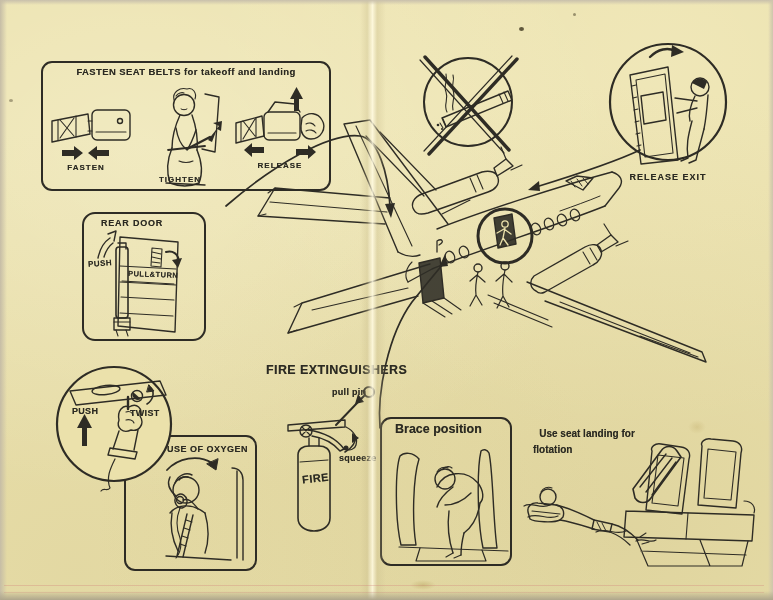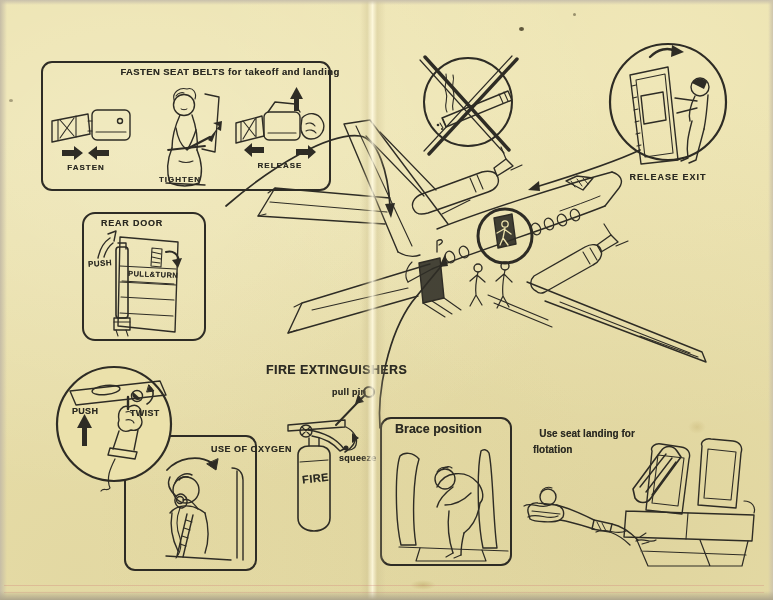--- a/index.html
+++ b/index.html
@@ -9,21 +9,21 @@
       radial-gradient(ellipse at 18% 25%, rgba(255,255,242,.30), transparent 55%),
       radial-gradient(ellipse at 85% 10%, rgba(255,252,230,.22), transparent 50%),
       radial-gradient(ellipse at 80% 90%, rgba(176,162,108,.20), transparent 60%),
       radial-gradient(ellipse at 10% 95%, rgba(190,178,125,.18), transparent 55%),
       #ebe1ab;
     font-family:"Liberation Sans", sans-serif;
   }
   .t{position:absolute; font-family:"Liberation Sans",sans-serif; font-weight:bold;
      color:#2b2a22; white-space:nowrap; text-shadow:0 0 .4px rgba(43,42,34,.55);}
   .title{font-size:20px; letter-spacing:2.5px;}
-  .boxhead{font-size:9.5px; letter-spacing:.4px;padding-left:44px;}
+  .boxhead{font-size:9.5px; letter-spacing:.4px;}
   .head{font-size:13.5px; letter-spacing:.3px;}
   .sub{font-size:10px;}
   .lbl{font-size:8px; letter-spacing:1px;}
   .small{font-size:9px; letter-spacing:.3px;}
   .hand{font-size:8px; letter-spacing:.5px;}
   svg.art{position:absolute; left:0; top:0;}
   .fold{
     position:absolute; top:0; left:360px; width:26px; height:600px; pointer-events:none;
     background:linear-gradient(90deg, rgba(200,188,140,0) 0%, rgba(201,189,140,.35) 28%,
       rgba(255,250,224,.85) 48%, rgba(206,194,146,.40) 66%, rgba(200,188,140,0) 100%);
@@ -330,21 +330,21 @@
   <div class="t hand" style="left:88px; top:259px; transform:rotate(-4deg);">PUSH</div>
   <div class="t hand" style="left:128px; top:270px; font-size:7.5px; transform:rotate(2deg);">PULL&amp;TURN</div>
 
   <div class="t" style="left:266px; top:363px; font-size:12.5px; letter-spacing:.4px;">FIRE EXTINGUISHERS</div>
   <div class="t small" style="left:332px; top:387px;">pull pin</div>
   <div class="t small" style="left:339px; top:453px;">squeeze</div>
   <div class="t" style="left:302px; top:472px; font-size:11px; letter-spacing:.5px; transform:rotate(-6deg);">FIRE</div>
 
   <div class="t small" style="left:72px; top:406px;">PUSH</div>
   <div class="t small" style="left:130px; top:408px;">TWIST</div>
-  <div class="t small" style="left:167px; top:444px; letter-spacing:.5px;padding-left:44px;">USE OF OXYGEN</div>
+  <div class="t small" style="left:167px; top:444px; letter-spacing:.5px;">USE OF OXYGEN</div>
 
   <div class="t" style="left:395px; top:422px; font-size:12.5px;">Brace position</div>
 
   <div class="t sub" style="left:533px; top:428px; width:108px; text-align:center;">Use seat landing for</div>
   <div class="t sub" style="left:533px; top:444px; width:108px; ">flotation</div>
 
   <div class="fold"></div>
   <div class="edge top"></div>
   <div class="edge left"></div>
   <div class="edge right"></div>

